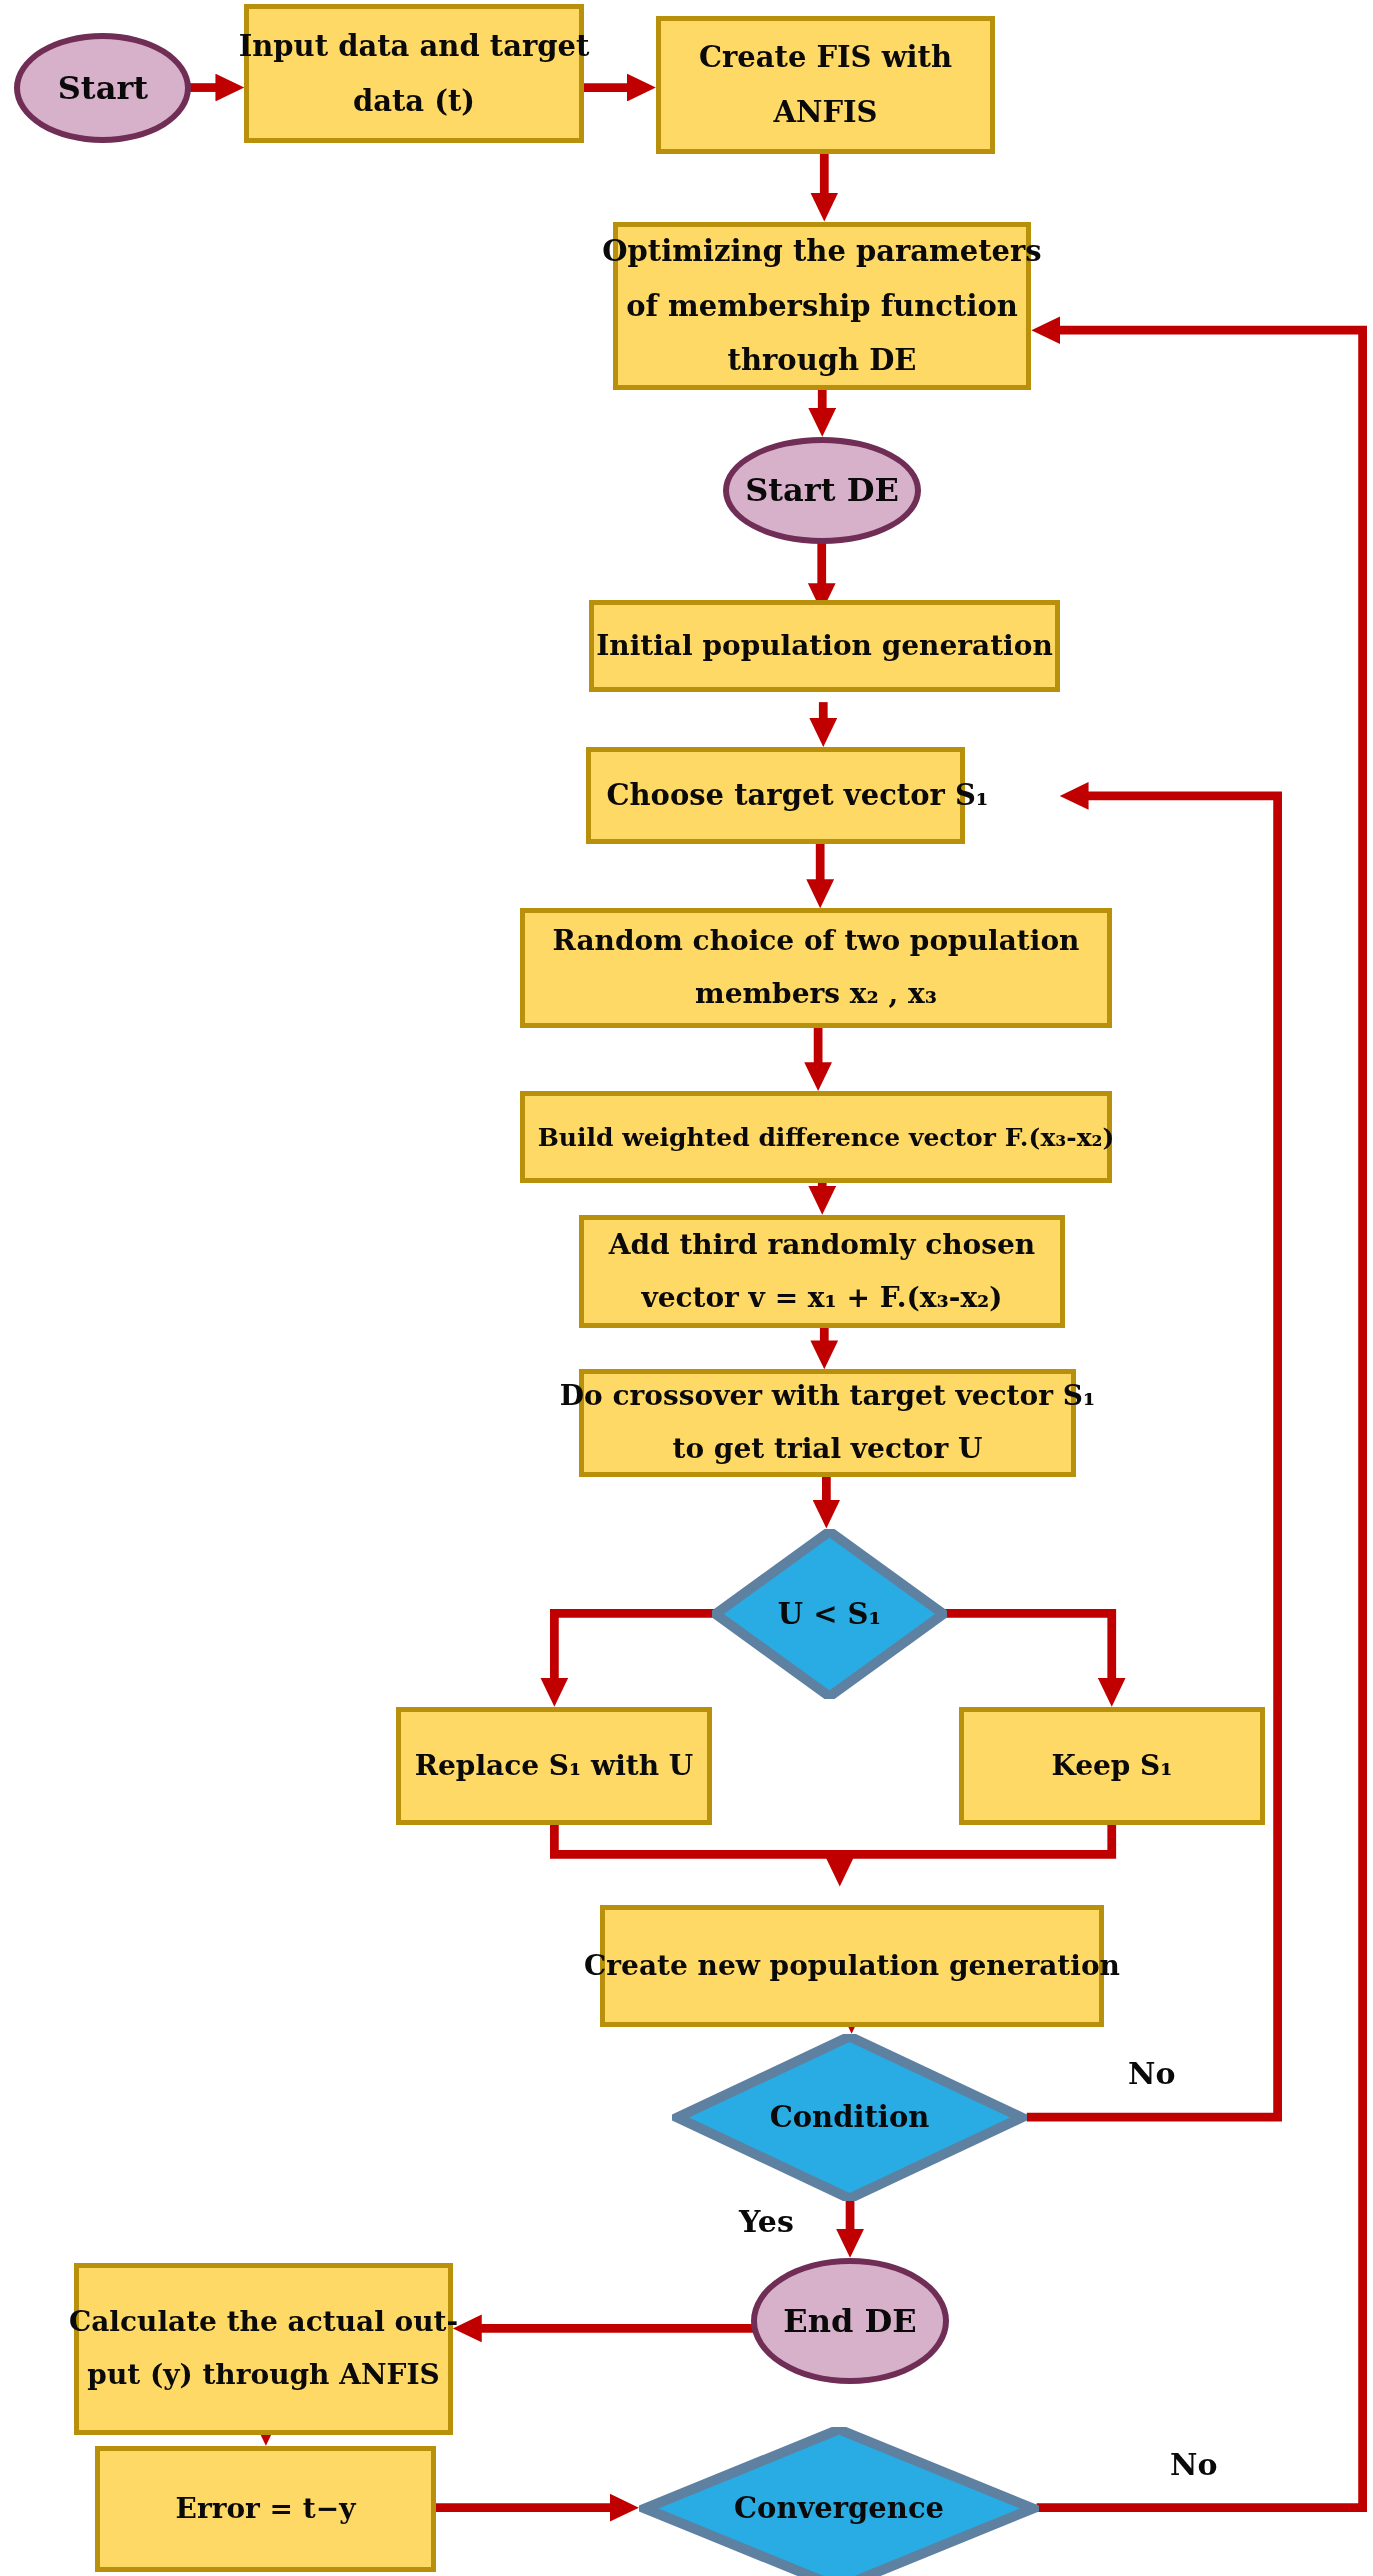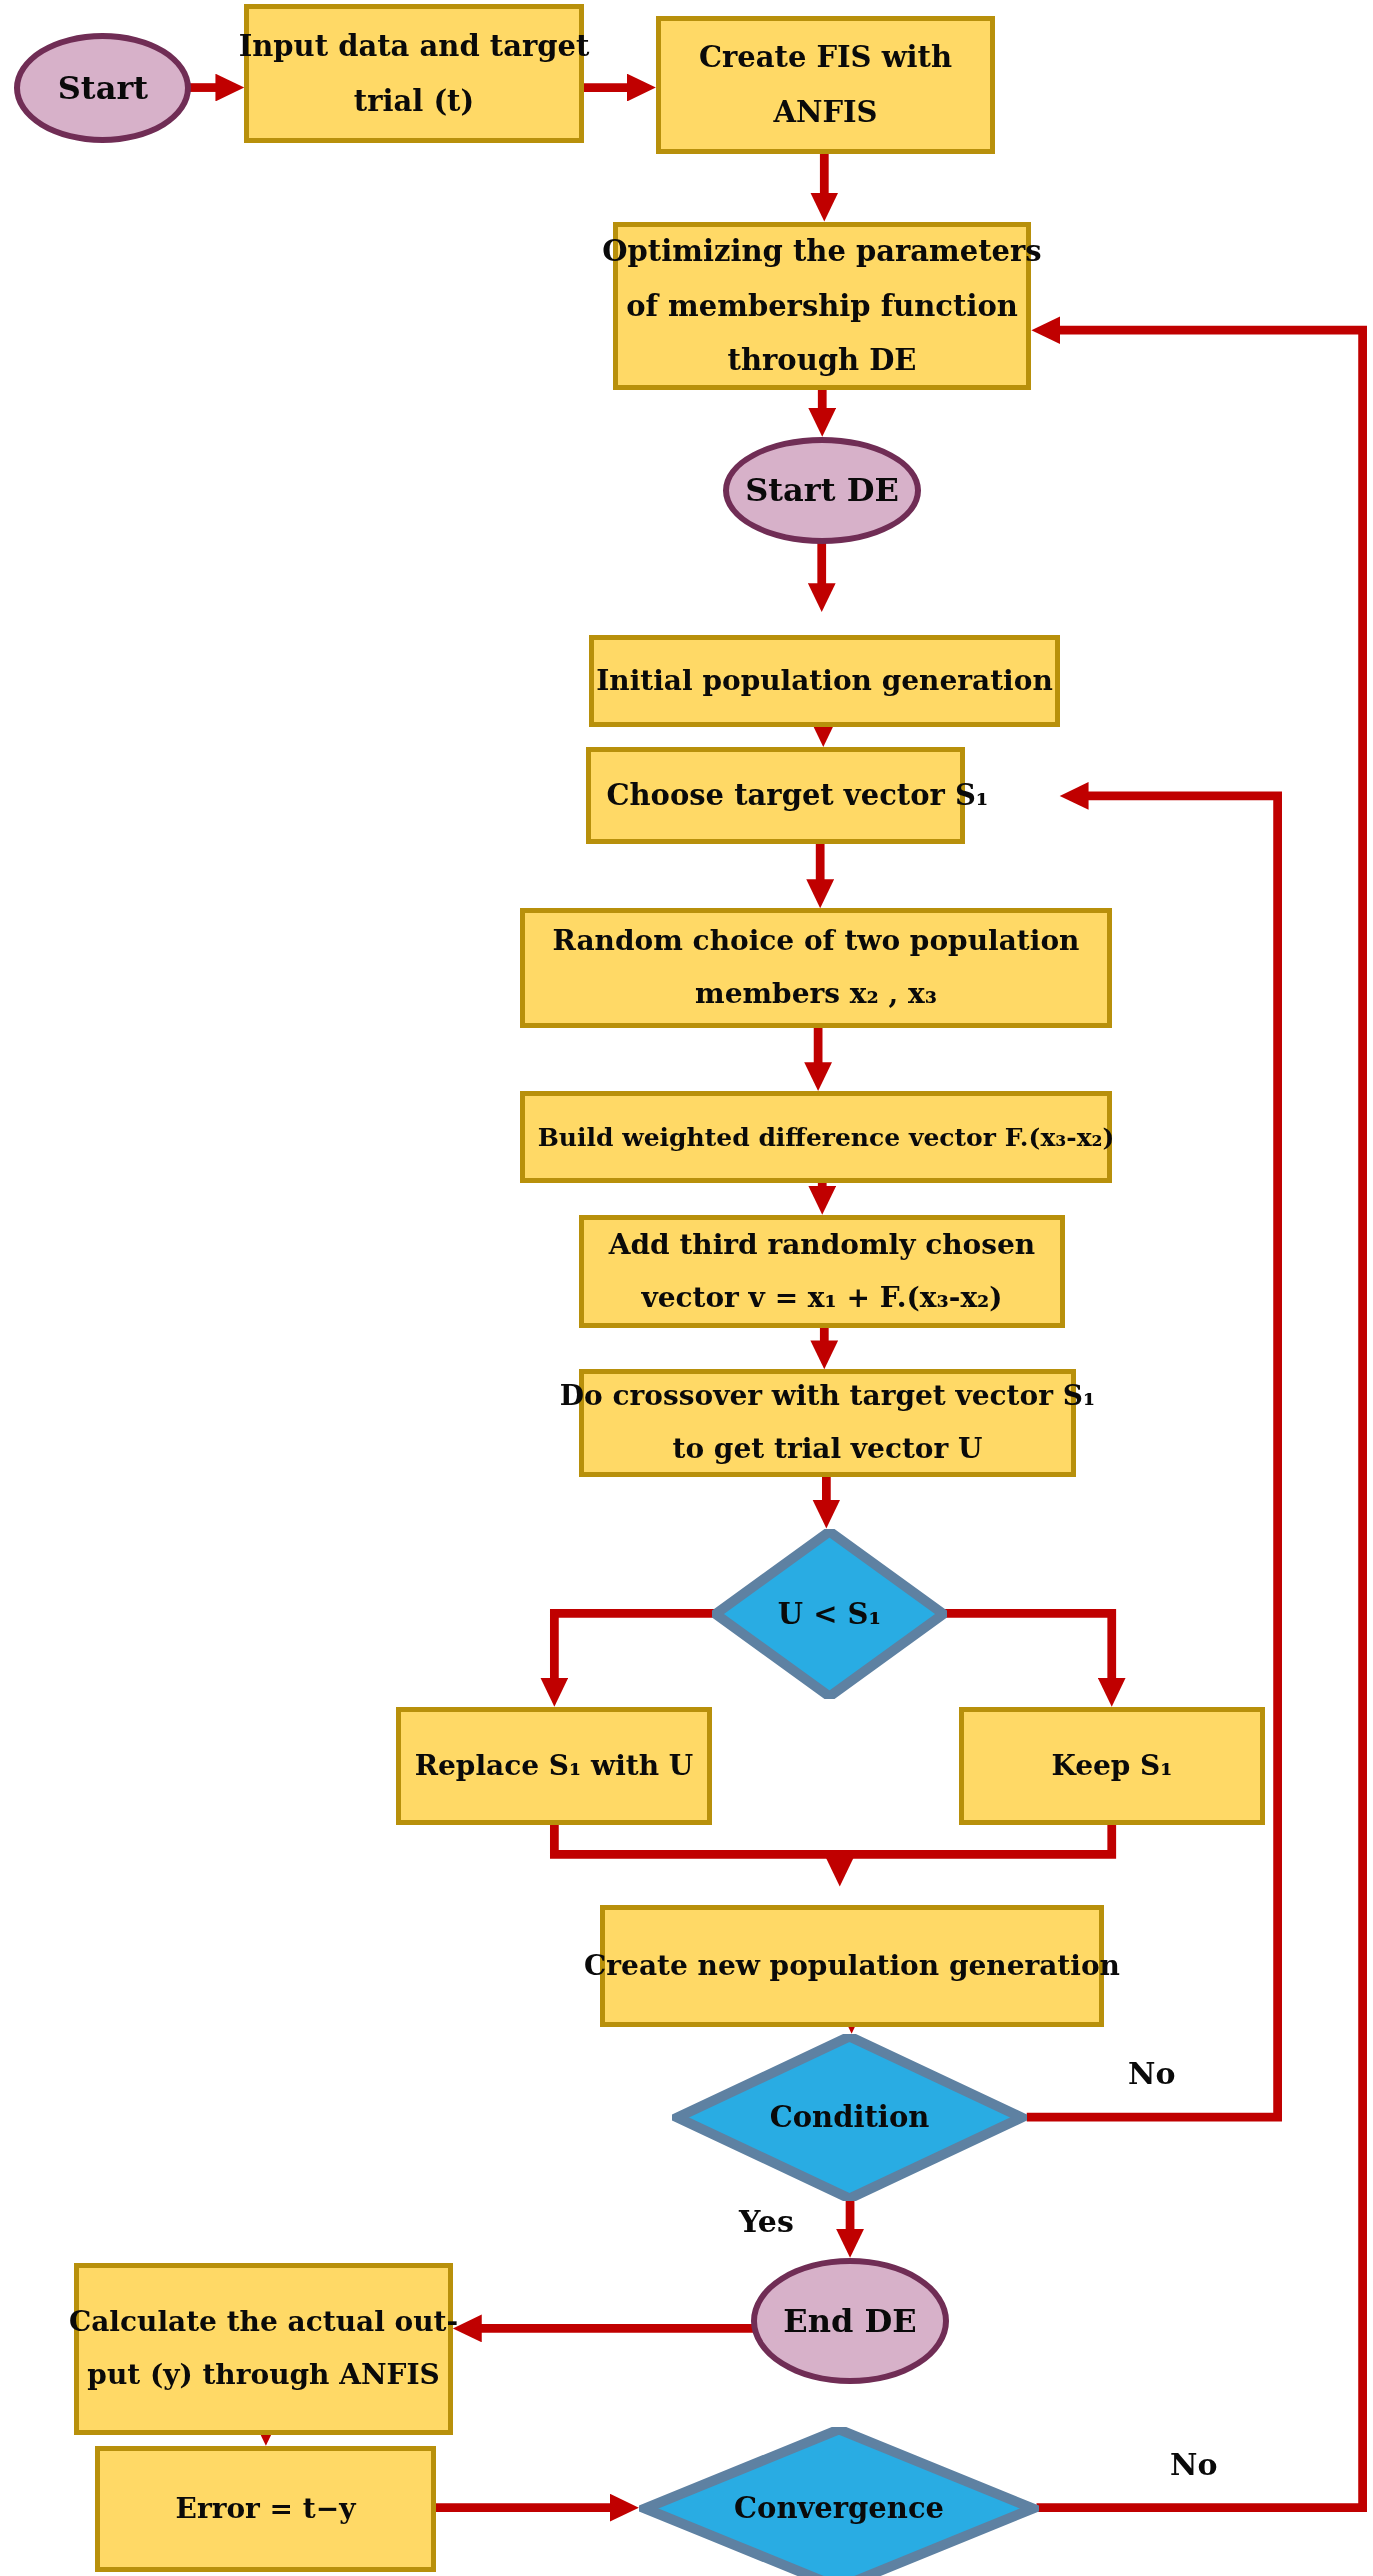--- a/index.html
+++ b/index.html
@@ -71,35 +71,35 @@
   <div class="node terminal t-lg" style="left:723px;top:437px;width:198px;height:107px;text-align:center;">
     <div class="line">Start DE</div>
   </div>
 
   <div class="node terminal t-lg" style="left:751px;top:2258px;width:198px;height:126px;">
     <div class="line">End DE</div>
   </div>
 
   <div class="node process t-md" style="left:244px;top:4px;width:340px;height:139px;">
     <div class="line">Input data and target</div>
-    <div class="line">trial (t)</div>
+    <div class="line">data (t)</div>
   </div>
 
   <div class="node process t-md" style="left:656px;top:16px;width:339px;height:138px;">
     <div class="line">Create FIS with</div>
     <div class="line">ANFIS</div>
   </div>
 
   <div class="node process t-md" style="left:613px;top:222px;width:418px;height:168px;">
     <div class="line">Optimizing the parameters</div>
     <div class="line">of membership function</div>
     <div class="line">through DE</div>
   </div>
 
-  <div class="node process" style="left:589px;top:635px;width:471px;height:92px;">
+  <div class="node process" style="left:589px;top:600px;width:471px;height:92px;">
     <div class="line">Initial population generation</div>
   </div>
 
   <div class="node process t-md" style="left:586px;top:747px;width:379px;height:97px;padding-left:44px;">
     <div class="line">Choose target vector S₁</div>
   </div>
 
   <div class="node process" style="left:520px;top:908px;width:592px;height:120px;">
     <div class="line">Random choice of two population</div>
     <div class="line">members x₂ , x₃</div>

